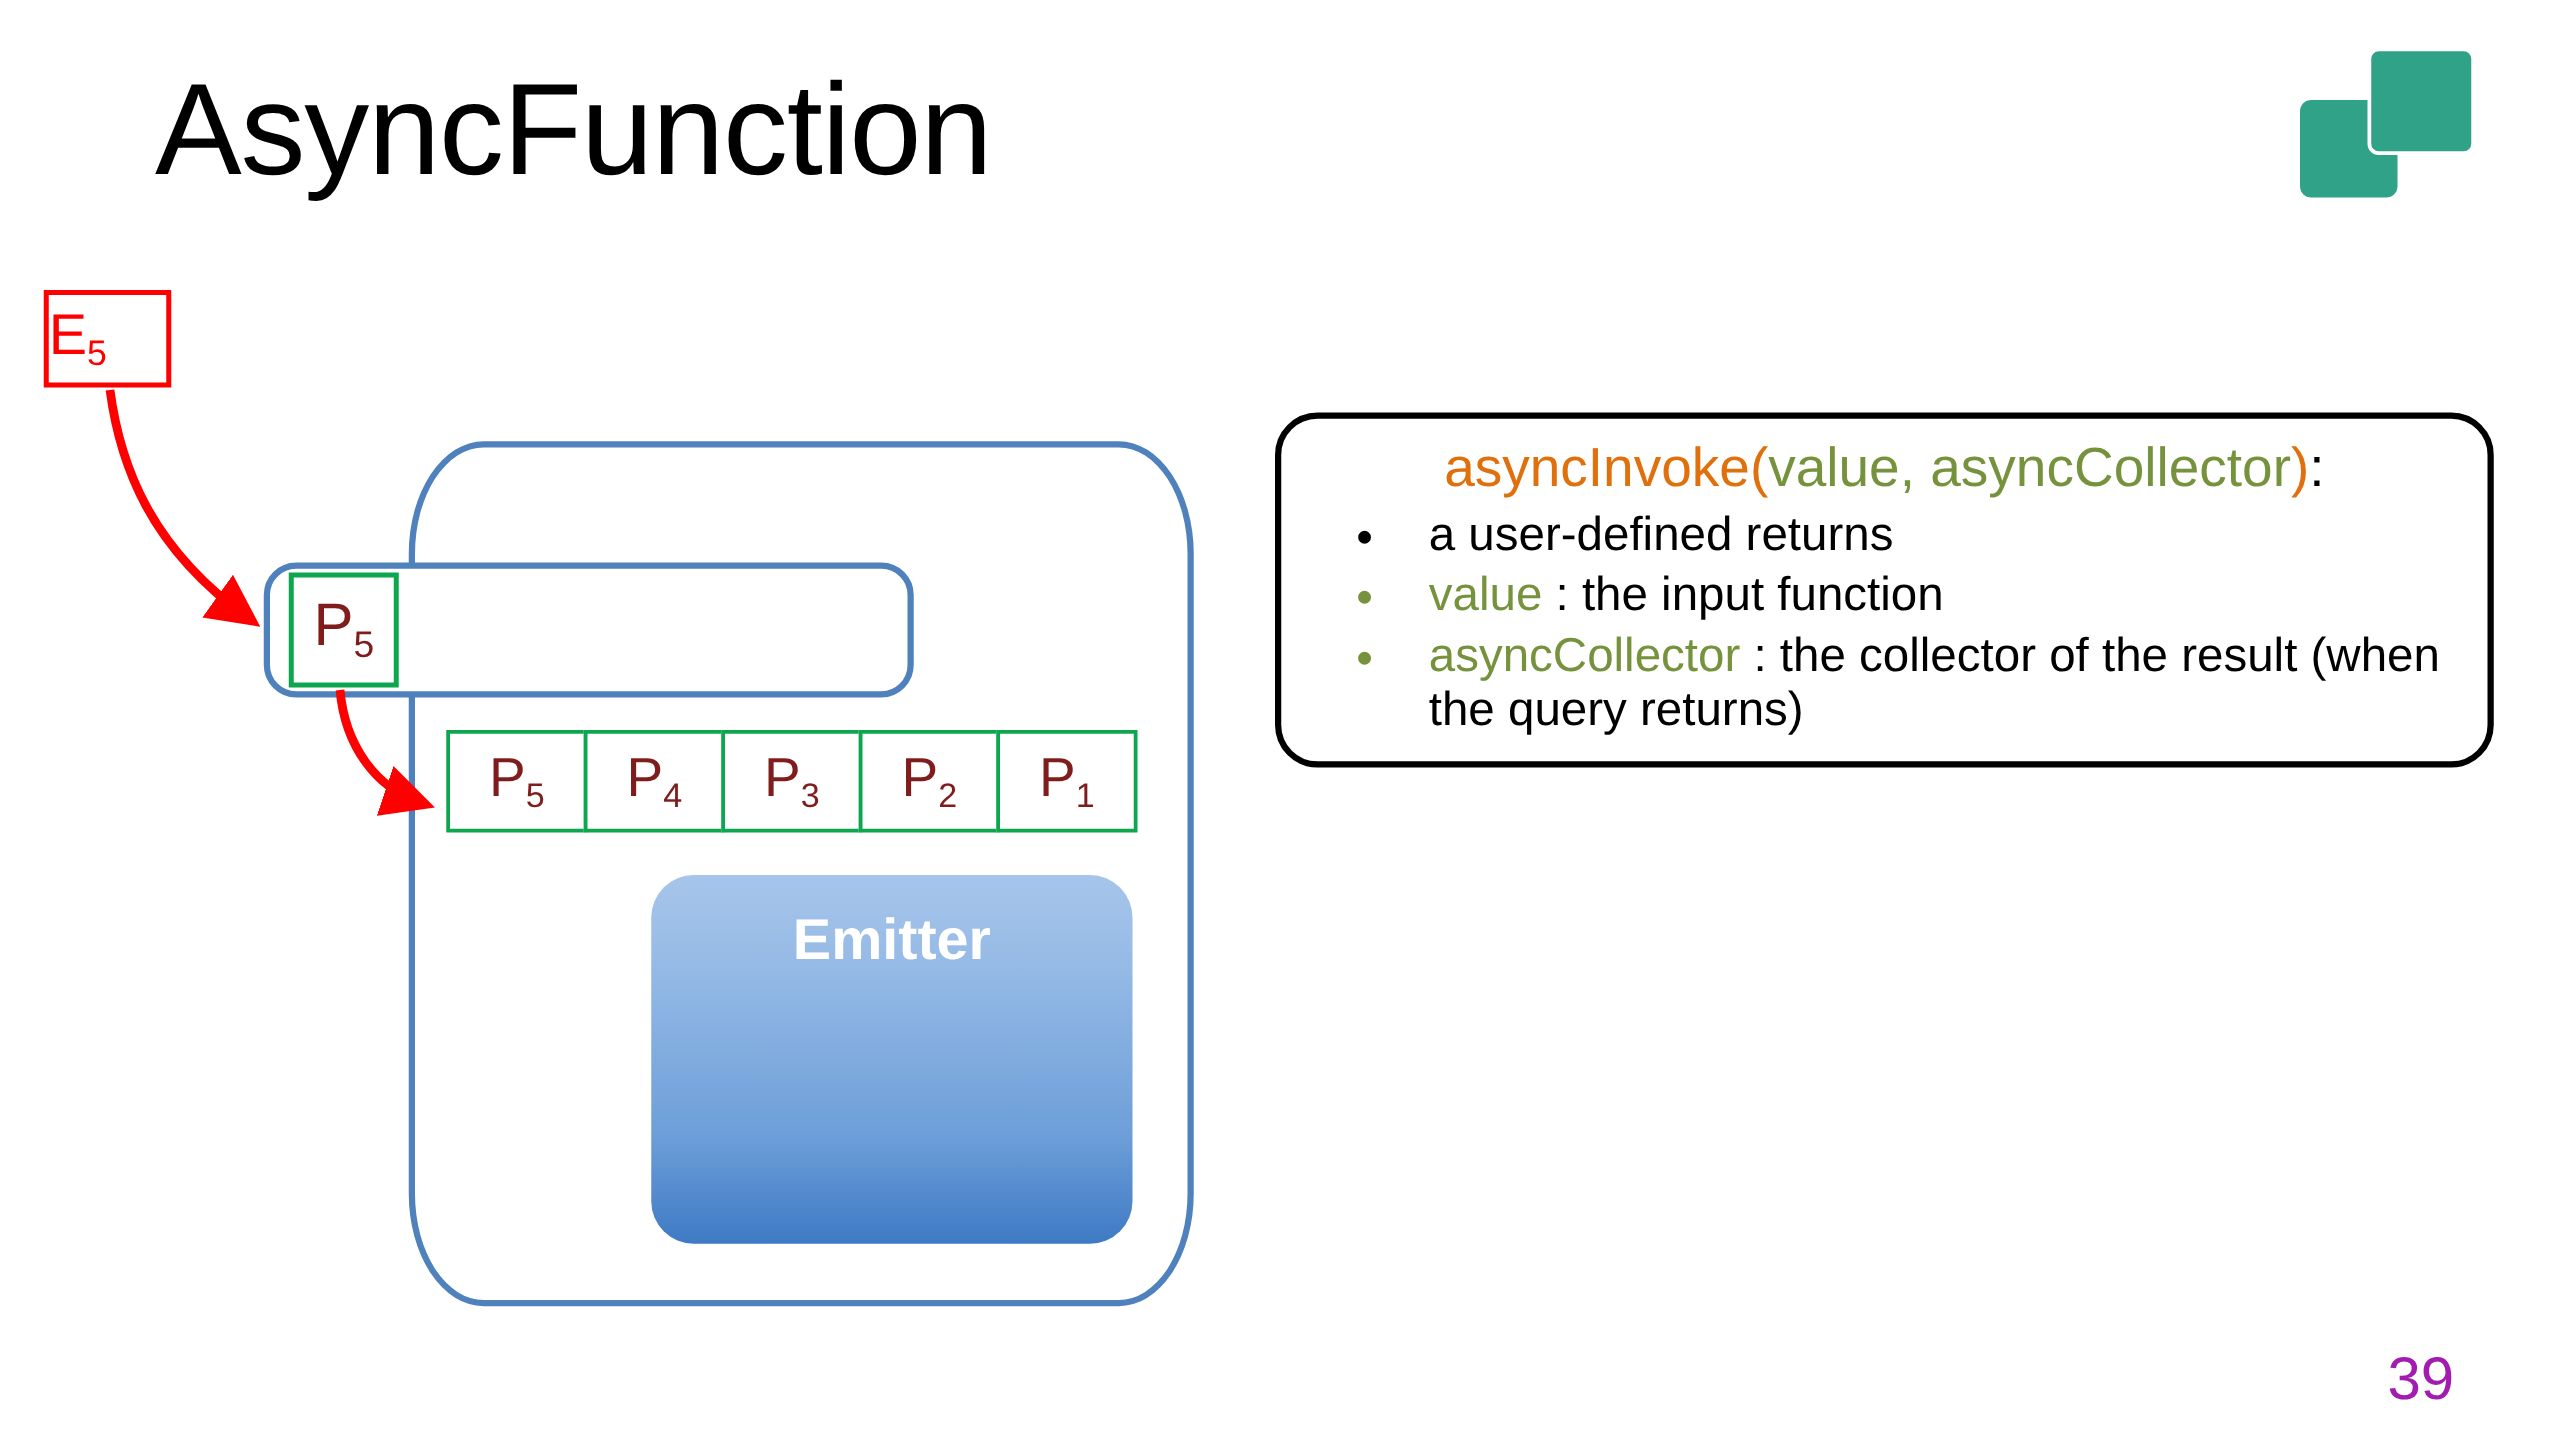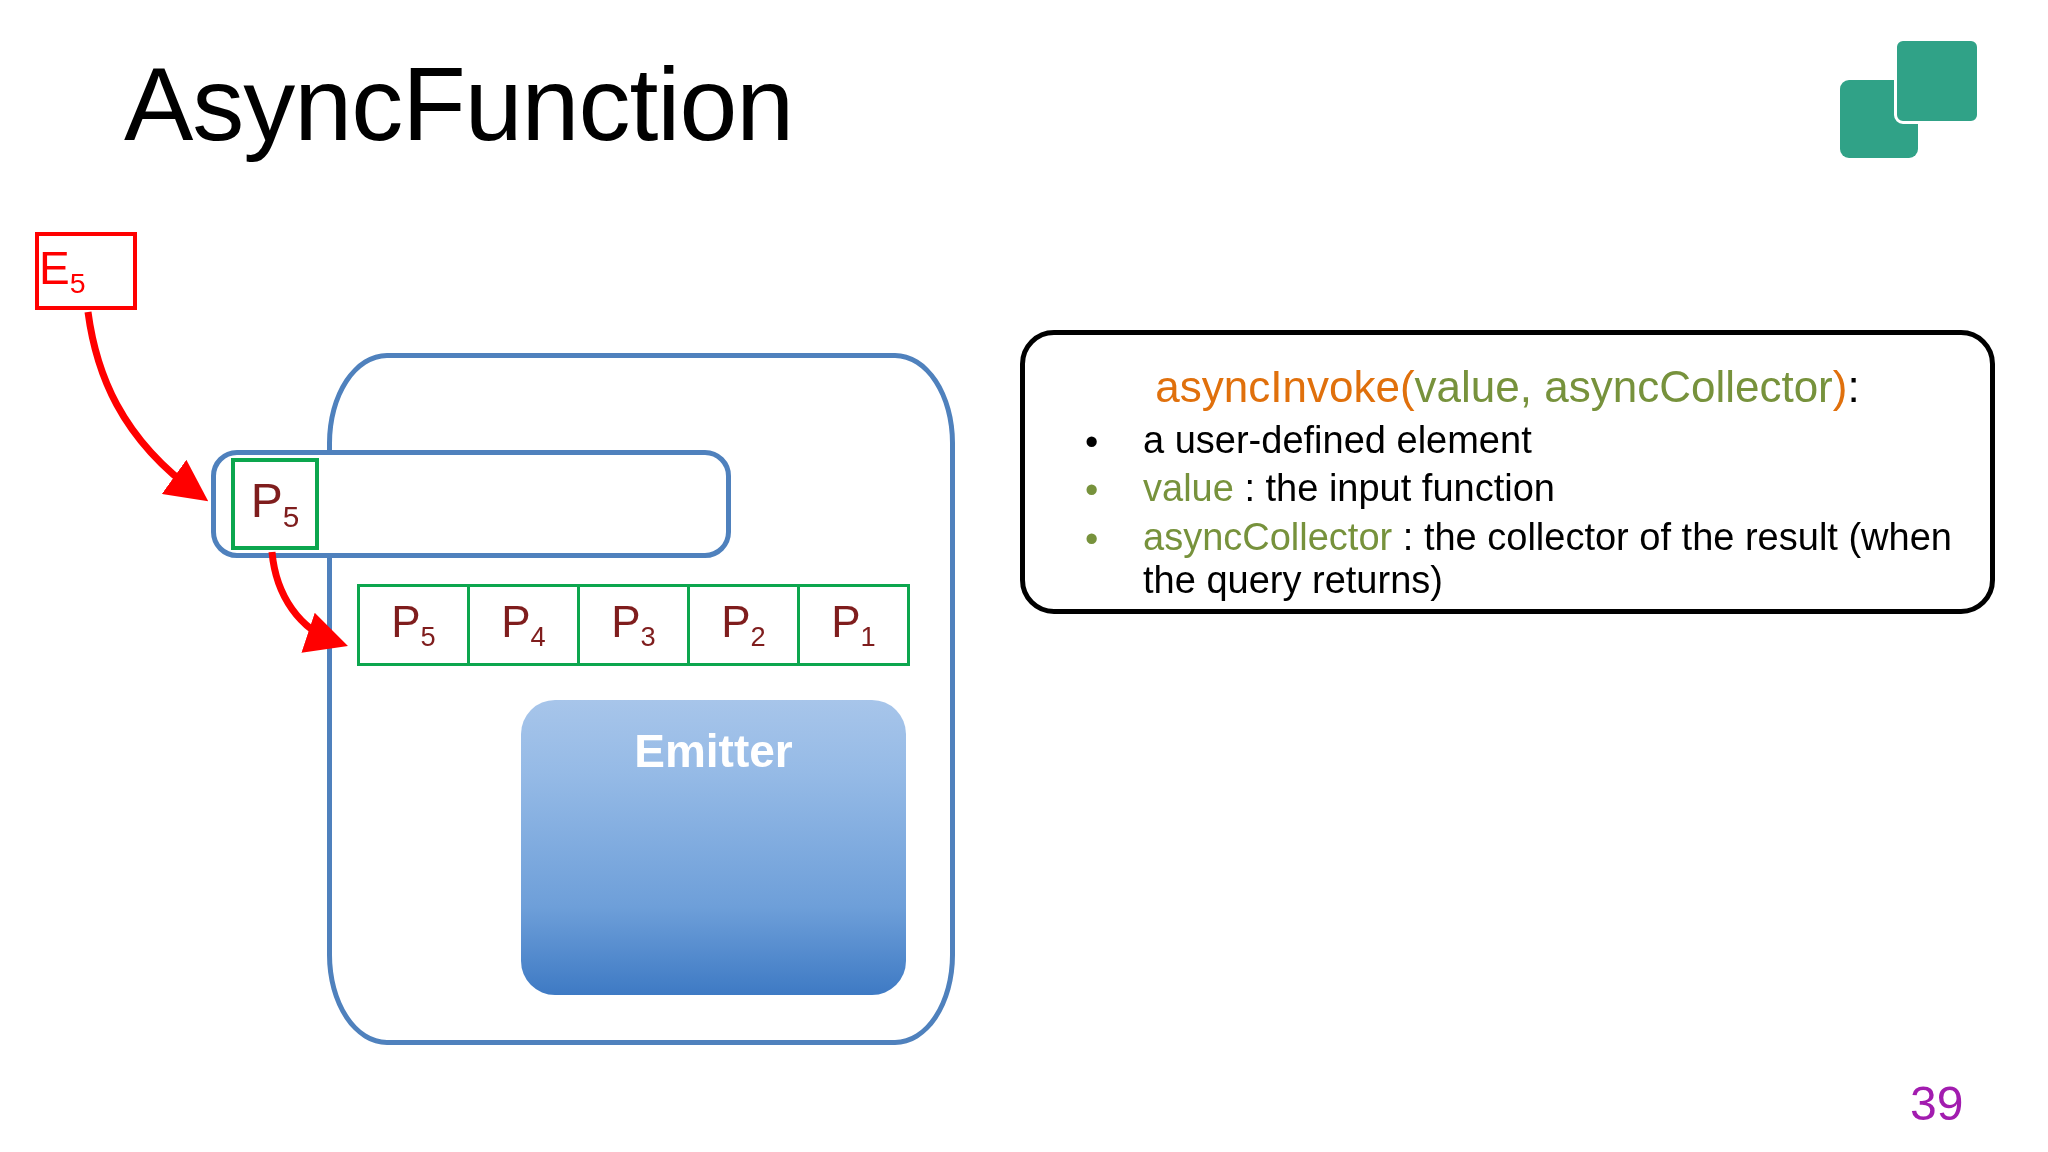--- a/index.html
+++ b/index.html
@@ -207,21 +207,21 @@
   
   #callout {
     position: absolute;
     left: 1020px;
     top: 330px;
     width: 975px;
     height: 284px;
     border: 5px solid #000000;
     border-radius: 34px;
     background: #ffffff;
-    padding: 26px 26px 10px 26px;
+    padding: 14px 26px 10px 26px;
   }
   #callout-heading {
     font-size: 44px;
     line-height: 1.18;
     text-align: center;
     white-space: nowrap;
     margin-bottom: 6px;
   }
   #callout-list {
     list-style: none;
@@ -310,21 +310,21 @@
     <path d="M 88 312 C 96 372 120 438 198 494" stroke="#FF0000" stroke-width="7" fill="none" marker-end="url(#redhead)"></path>
     <path d="M 272 552 C 276 596 300 630 336 642" stroke="#FF0000" stroke-width="7" fill="none" marker-end="url(#redhead)"></path>
   </svg>
 
   <div id="callout">
     <div id="callout-heading">
       <span class="orange">asyncInvoke(</span><span class="olive">value</span><span class="olive">, </span><span class="olive">asyncCollector</span><span class="orange">)</span><span class="black">:</span>
     </div>
     <ul id="callout-list">
       <li>
-        <span class="bullet b-black">•</span><span class="olive"></span><span>a user-defined element</span>
+        <span class="bullet b-black">•</span><span class="olive"></span><span>a user-defined returns</span>
       </li>
       <li>
         <span class="bullet b-olive">•</span><span class="olive">value</span><span> : the input function</span>
       </li>
       <li>
         <span class="bullet b-olive">•</span><span class="olive">asyncCollector</span><span> : the collector of the result (when the query returns)</span>
       </li>
     </ul>
   </div>
 

